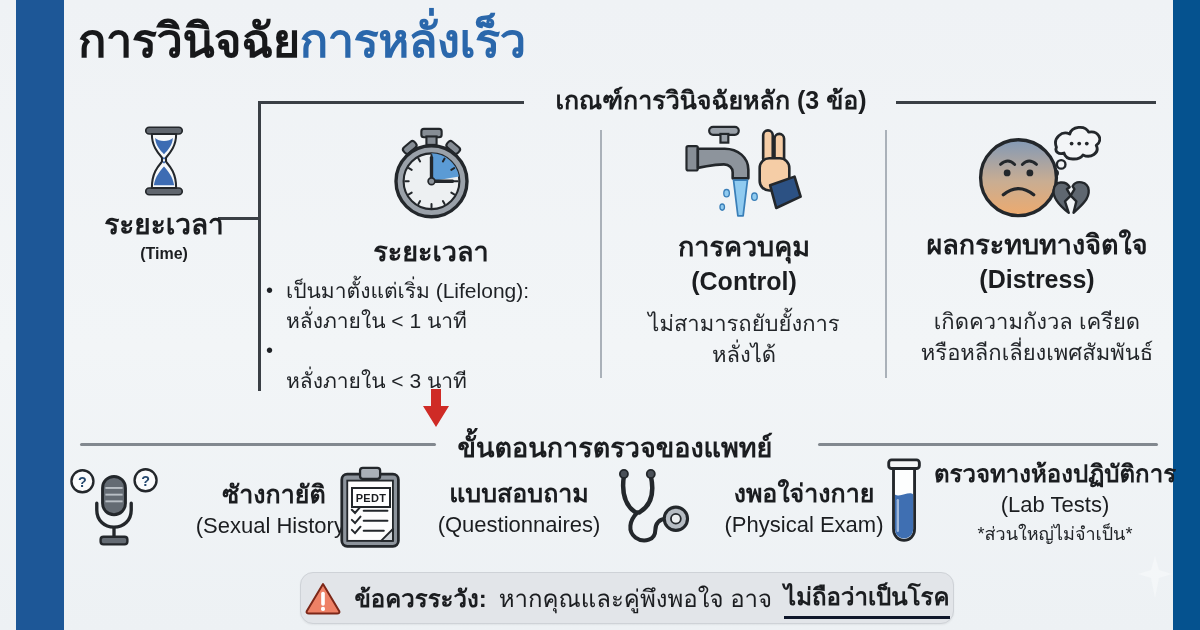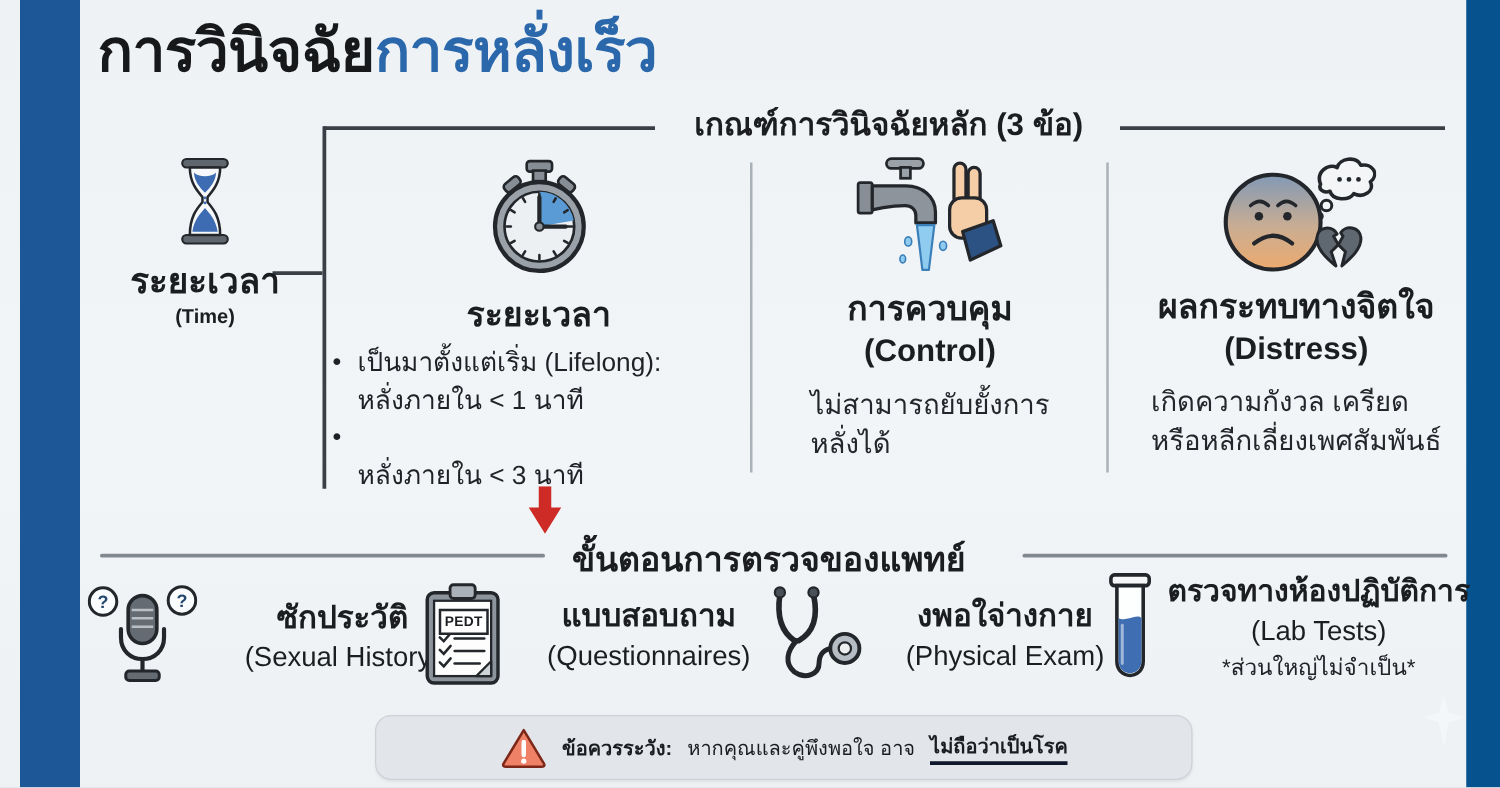--- a/index.html
+++ b/index.html
@@ -26,21 +26,21 @@
   .stack{display:flex;flex-direction:column;align-items:center;}
   .time-block{left:58px;top:124px;width:180px;}
   .time-label{font-size:28px;font-weight:800;line-height:1.35;margin-top:8px;white-space:nowrap;}
   .time-en{font-size:16px;font-weight:700;line-height:1.3;}
 
   .col1{left:250px;top:118px;width:330px;}
   .col2{left:596px;top:122px;width:264px;}
   .col3{left:876px;top:120px;width:290px;}
   .col-title{font-size:27px;font-weight:800;line-height:1.3;margin-top:4px;white-space:nowrap;}
   .col-en{font-size:25px;font-weight:800;line-height:1.3;white-space:nowrap;}
-  .col-body{font-size:22px;line-height:1.45;text-align:left;margin-top:10px;color:#23262a;}
+  .col-body{font-size:22px;line-height:1.45;text-align:center;margin-top:10px;color:#23262a;}
   .col-body div{white-space:nowrap;}
 
   .bullets{margin-top:6px;font-size:21px;line-height:1.42;color:#1e2125;align-self:flex-start;}
   .bullet{display:grid;grid-template-columns:20px 1fr;}
   .bullet .mk{font-size:20px;}
   .bullet .dt{white-space:nowrap;}
 
   .arrow-down{left:402px;top:389px;}
 
   .exam-header{left:412px;top:426px;width:374px;text-align:center;font-size:27px;font-weight:800;white-space:nowrap;}
@@ -53,21 +53,21 @@
 
   .item1{left:54px;top:466px;width:320px;}
   .item2{left:322px;top:466px;width:296px;}
   .item3{left:590px;top:466px;width:310px;}
   .item4{left:866px;top:458px;width:300px;}
 
   .pedt-badge{position:absolute;left:13px;top:21px;width:36px;height:17px;border:2px solid #23272b;background:#fff;
     font-size:11px;font-weight:800;display:flex;align-items:center;justify-content:center;letter-spacing:0.3px;color:#1b1d20;}
 
   .warn{left:284px;top:572px;width:652px;height:50px;background:#e2e5e9;border:1px solid #ced2d7;border-radius:13px;
-    display:flex;align-items:center;justify-content:center;gap:12px;font-size:16px;box-shadow:0 1px 2px rgba(0,0,0,0.06);}
+    display:flex;align-items:center;justify-content:center;gap:12px;font-size:24px;box-shadow:0 1px 2px rgba(0,0,0,0.06);}
   .warn .lbl{font-weight:800;white-space:nowrap;}
   .warn .txt{white-space:nowrap;}
   .warn .emph{font-weight:800;border-bottom:3px solid #0f172a;white-space:nowrap;}
 
   .watermark{left:1118px;top:552px;opacity:0.5;}
   svg{display:block;}
 </style>
 </head>
 <body>
 
@@ -229,21 +229,21 @@
       <g stroke="#b9bfc5" stroke-width="2">
           <line x1="37" y1="22" x2="55" y2="22"></line>
           <line x1="37" y1="29" x2="55" y2="29"></line>
           <line x1="37" y1="36" x2="55" y2="36"></line>
         </g>
       <path d="M28,38 L28,45 C28,56 36,63 46,63 C56,63 64,56 64,45 L64,38" fill="none" stroke="#23272b" stroke-width="3.5" stroke-linecap="round"></path>
       <line x1="46" y1="63" x2="46" y2="73" stroke="#23272b" stroke-width="3.5"></line>
       <rect x="32" y="73" width="28" height="8" rx="3" fill="#646b73" stroke="#23272b" stroke-width="2.5"></rect>
     </svg>
     <div class="exam-text">
-      <div class="exam-title">ซักประวัติ</div>
+      <div class="exam-title">ซัางกายัติ</div>
       <div class="exam-sub">(Sexual History)</div>
     </div>
   </div>
 
   <div class="abs exam-item item2">
     <div style="position:relative;">
       <svg width="66" height="84" viewBox="0 0 72 92">
         <rect x="4" y="9" width="62" height="79" rx="6" fill="#8d949c" stroke="#23272b" stroke-width="3"></rect>
         <rect x="24" y="2" width="22" height="12" rx="3" fill="#aab1b8" stroke="#23272b" stroke-width="2.5"></rect>
         <rect x="10" y="16" width="50" height="66" fill="#fdfdfd" stroke="#23272b" stroke-width="2"></rect>

